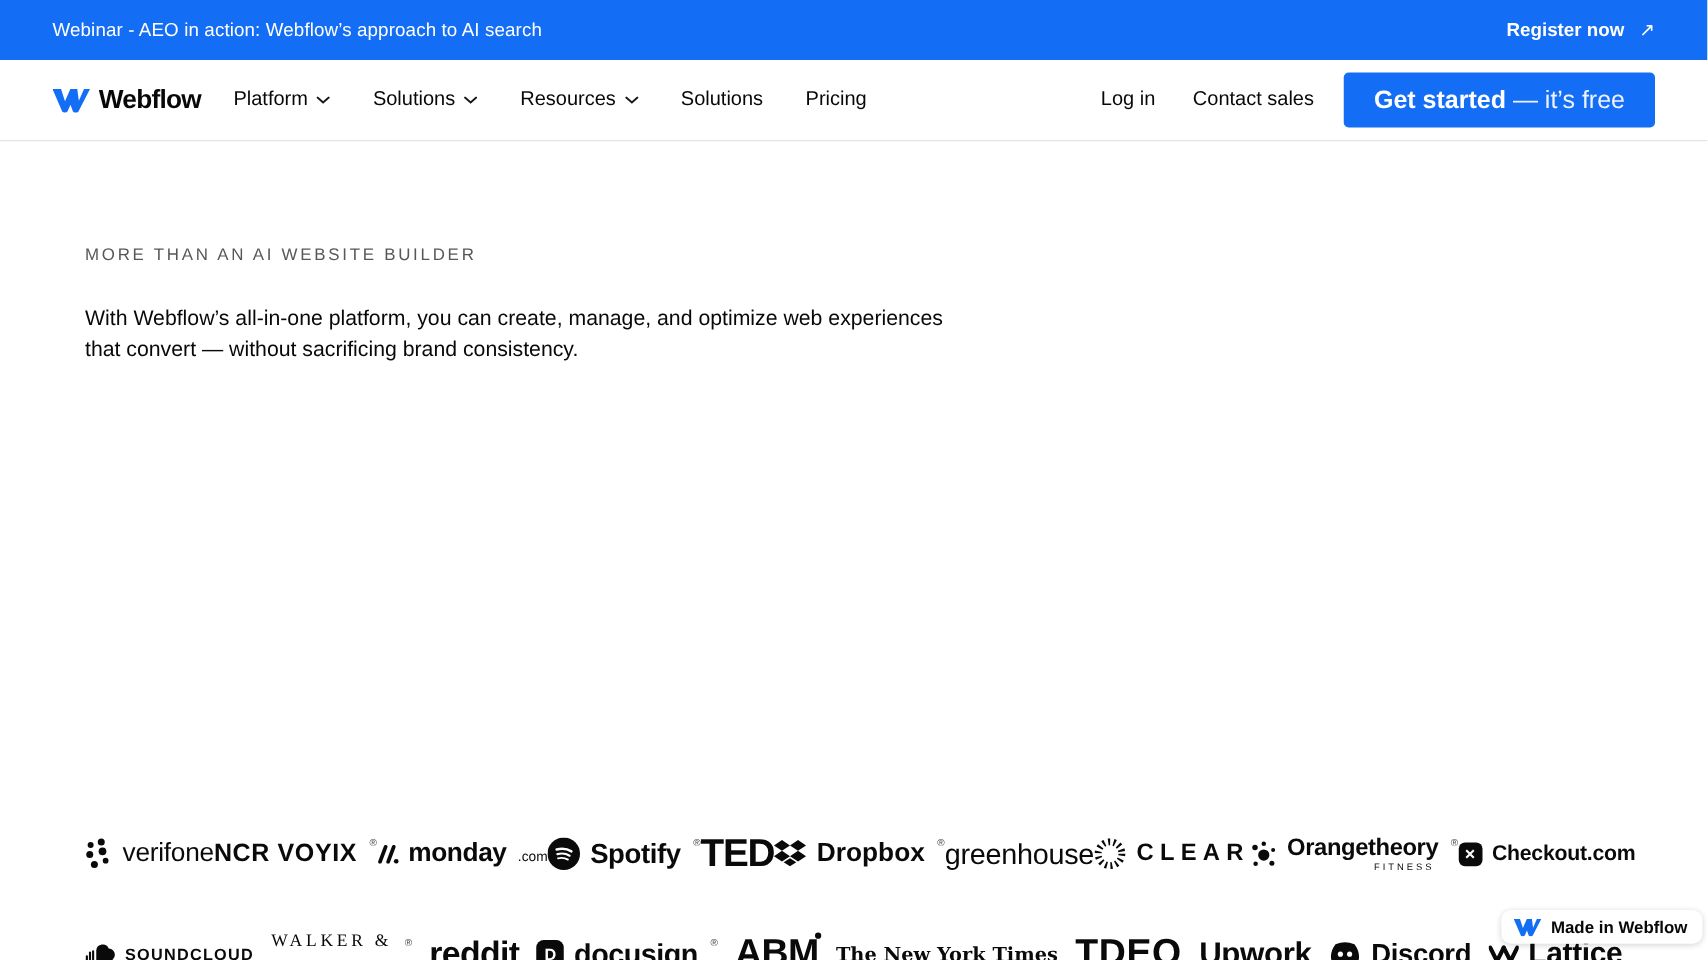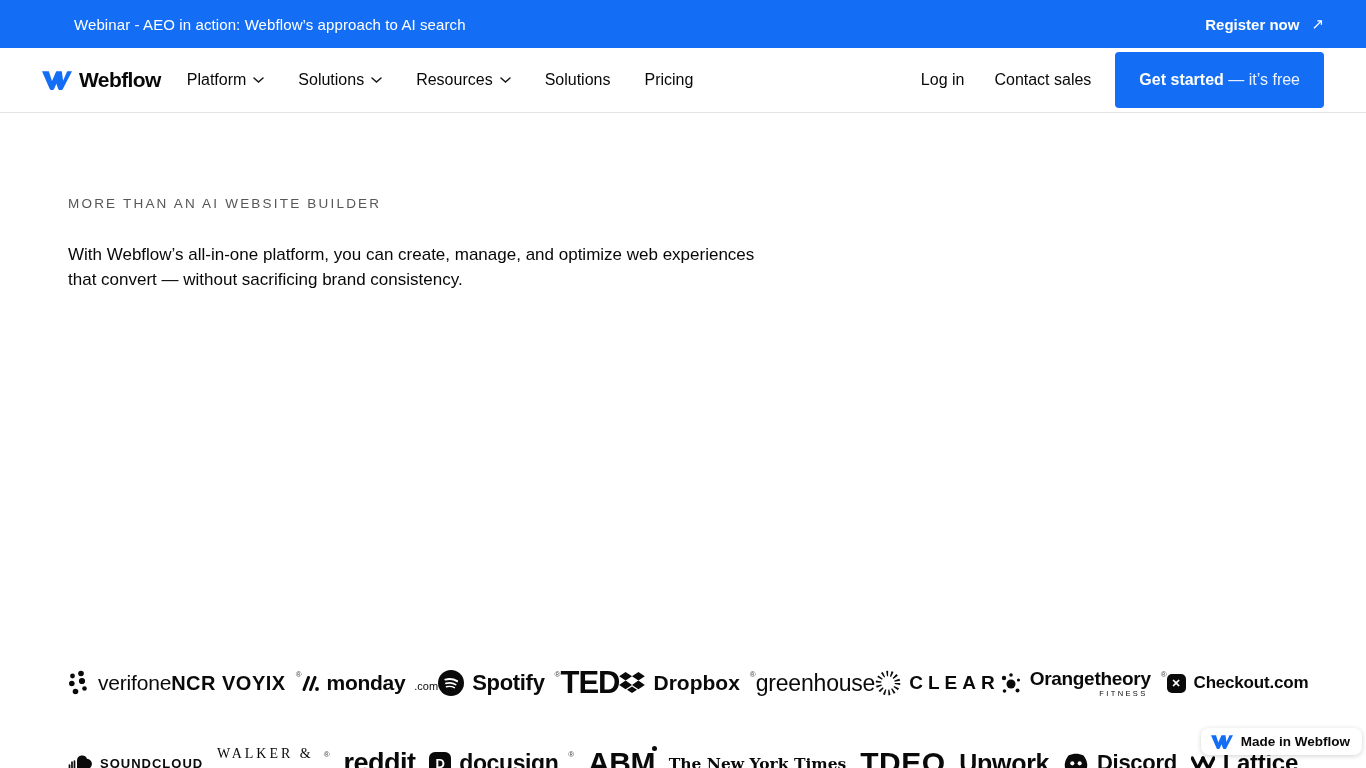--- a/index.html
+++ b/index.html
@@ -3,37 +3,37 @@
 <meta charset="utf-8">
 <style>
   * { margin:0; padding:0; box-sizing:border-box; }
   html,body { width:1366px; height:768px; overflow:hidden; background:#fff;
               font-family:"Liberation Sans", sans-serif; color:#080808; }
   .page { position:relative; width:1366px; height:768px; }
 
   
   .banner { height:48px; background:#146ef5; color:#fff; display:flex;
             align-items:center; padding:0 42px; font-size:15px; }
-  .banner-msg { letter-spacing:.1px;margin-left:32px; }
+  .banner-msg { letter-spacing:.1px; }
   .banner-cta { margin-left:auto; font-weight:700; display:flex; align-items:center;
                 gap:12px; cursor:pointer; }
   .banner-arrow { font-weight:400; font-size:15px; }
 
   
   .nav { height:65px; display:flex; align-items:center; padding:0 42px;
          border-bottom:1px solid #e4e4e4; background:#fff; }
   .brand { display:flex; align-items:center; gap:7px; cursor:pointer; }
   .brand-name { font-size:21px; font-weight:700; letter-spacing:-.6px; }
   .menu { display:flex; align-items:flex-start; gap:34px; margin-left:26px; list-style:none; }
   .menu-item { display:flex; align-items:center; gap:7px; font-size:16px; cursor:pointer; }
   .nav-right { margin-left:auto; display:flex; align-items:center; gap:30px; }
   .nav-link { font-size:16px; cursor:pointer; }
   .btn { background:#146ef5; color:#fff; border:none; border-radius:4px; cursor:pointer;
          font-family:"Liberation Sans", sans-serif; }
-  .btn-getstarted { height:56px; padding:0 24px; font-size:16px; margin-left:-6px; }
+  .btn-getstarted { height:44px; padding:0 24px; font-size:20px; margin-left:-6px; }
   .btn-getstarted .b { font-weight:700; }
   .btn-getstarted .l { font-weight:400; opacity:.92; }
 
   
   .hero { padding-left:68px; }
   .eyebrow { margin-top:83px; font-size:13.5px; letter-spacing:2.2px; color:#575757; }
   h1.headline { margin-top:19px; font-size:118px; line-height:1.18; font-weight:700;
                 letter-spacing:-2.5px; color:#080808; }
   .hero-desc { margin-top:31px; width:712px; font-size:17px; line-height:1.48; color:#080808; }
   .btn-start { position:absolute; right:68px; top:546px; height:44px; padding:0 22px;

